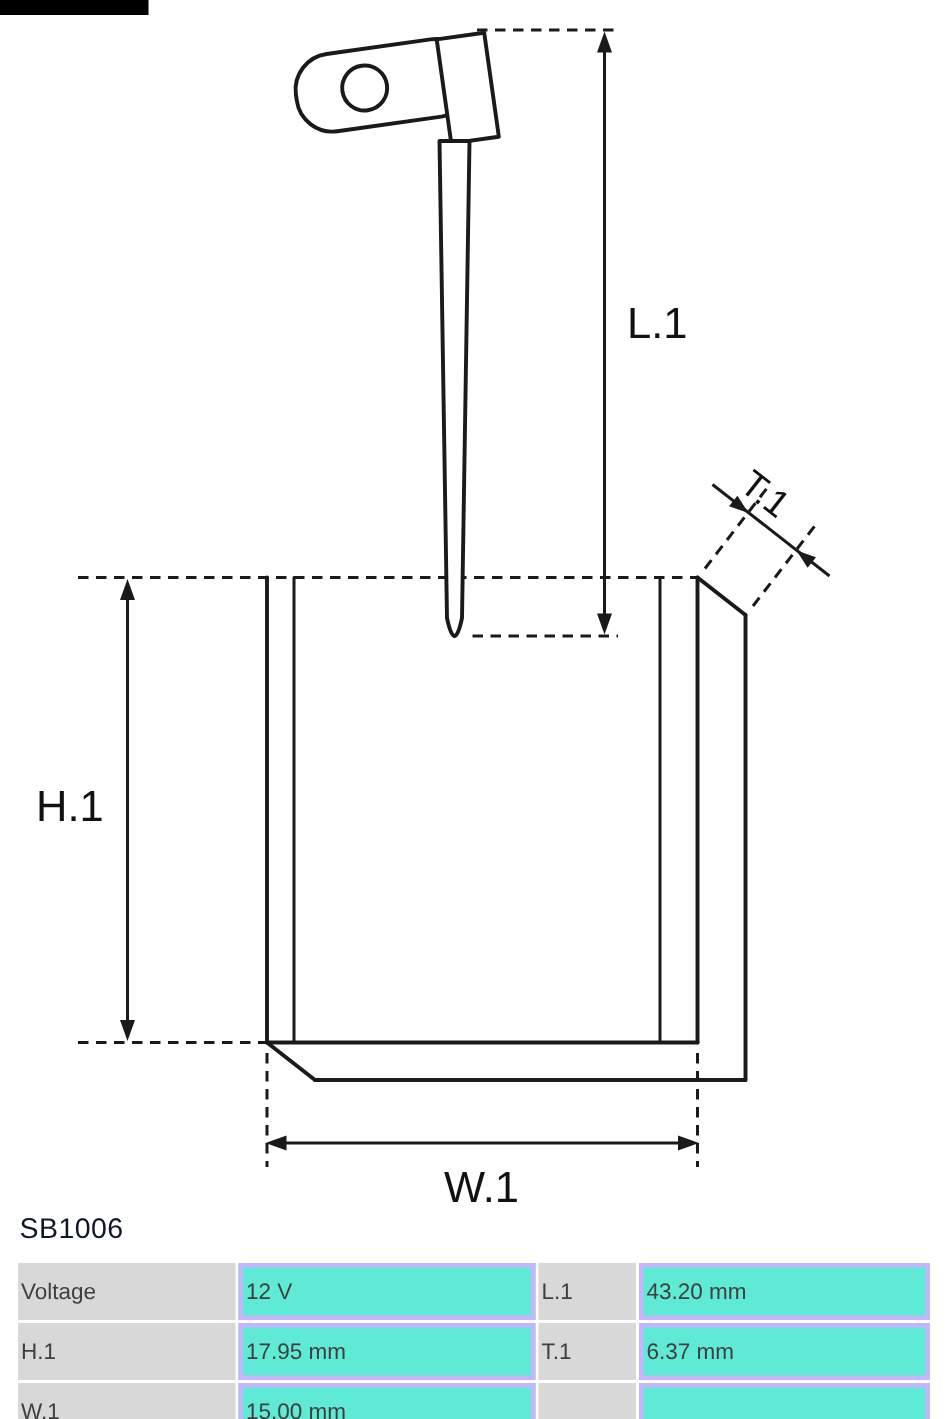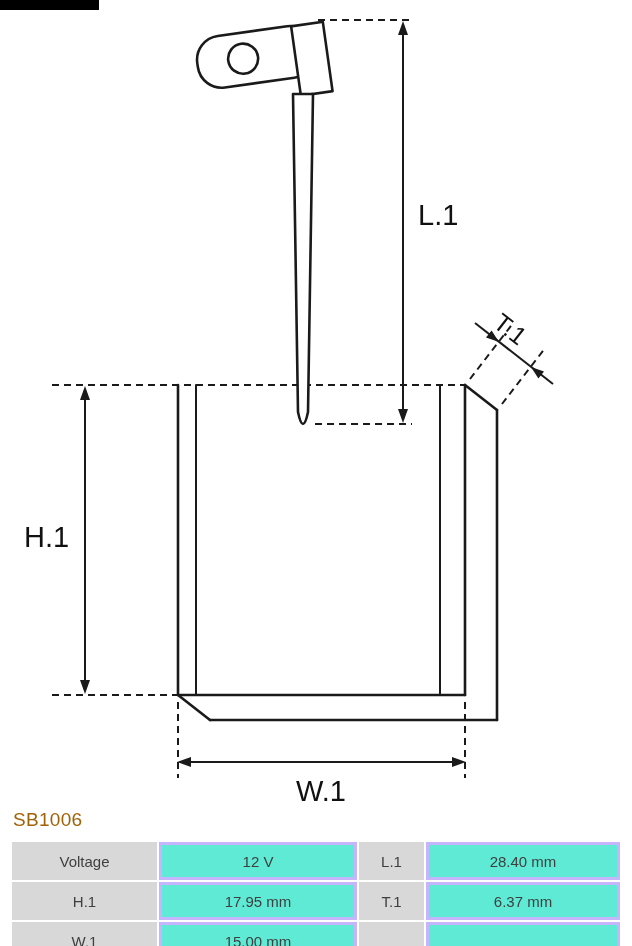--- a/index.html
+++ b/index.html
@@ -15,31 +15,31 @@
   .edge-thin{stroke:#1a1a1a;stroke-width:2;fill:none;stroke-linecap:round}
   .dash{stroke:#1a1a1a;stroke-width:2;fill:none;stroke-dasharray:7 5}
   .dimline{stroke:#1a1a1a;stroke-width:2;fill:none}
   .arrowhead{fill:#1a1a1a;stroke:none}
   .white-shape{fill:#ffffff;stroke:#1a1a1a;stroke-width:2.6;stroke-linejoin:round}
   .dim{font-family:"Liberation Sans",sans-serif;font-size:29px;fill:#111}
   .dim-small{font-family:"Liberation Sans",sans-serif;font-size:25px;fill:#111}
 
   .part-number{
     position:absolute;left:13px;top:809px;
-    font-size:19px;color:#a16207;letter-spacing:.3px;
+    font-size:19px;color:#0f172a;letter-spacing:.3px;
   }
 
   .spec-table{
     position:absolute;left:10px;top:840px;width:612px;
     border-collapse:separate;border-spacing:2px;
     font-size:15px;color:#3f3f3f;table-layout:fixed;
   }
   .spec-table td{
     height:28px;padding:2px 2px 2px 2px;
-    text-align:center;vertical-align:middle;overflow:hidden;white-space:nowrap;
+    text-align:left;vertical-align:middle;overflow:hidden;white-space:nowrap;
   }
   td.lbl{background:#d8d8d8}
   td.val{background:#5eead4;border:3px solid #c4b5fd}
 </style>
 </head>
 <body>
 
 <div class="logo-bar"></div>
 
 <svg class="drawing" width="632" height="806" viewBox="0 0 632 806" xmlns="http://www.w3.org/2000/svg">
@@ -114,21 +114,21 @@
     <col style="width:145px">
       <col style="width:198px">
       <col style="width:65px">
       <col style="width:194px">
   </colgroup>
   <tbody>
     <tr>
       <td class="lbl">Voltage</td>
       <td class="val">12 V</td>
       <td class="lbl">L.1</td>
-      <td class="val">28.40 mm</td>
+      <td class="val">43.20 mm</td>
     </tr>
     <tr>
       <td class="lbl">H.1</td>
       <td class="val">17.95 mm</td>
       <td class="lbl">T.1</td>
       <td class="val">6.37 mm</td>
     </tr>
     <tr>
       <td class="lbl">W.1</td>
       <td class="val">15.00 mm</td>

